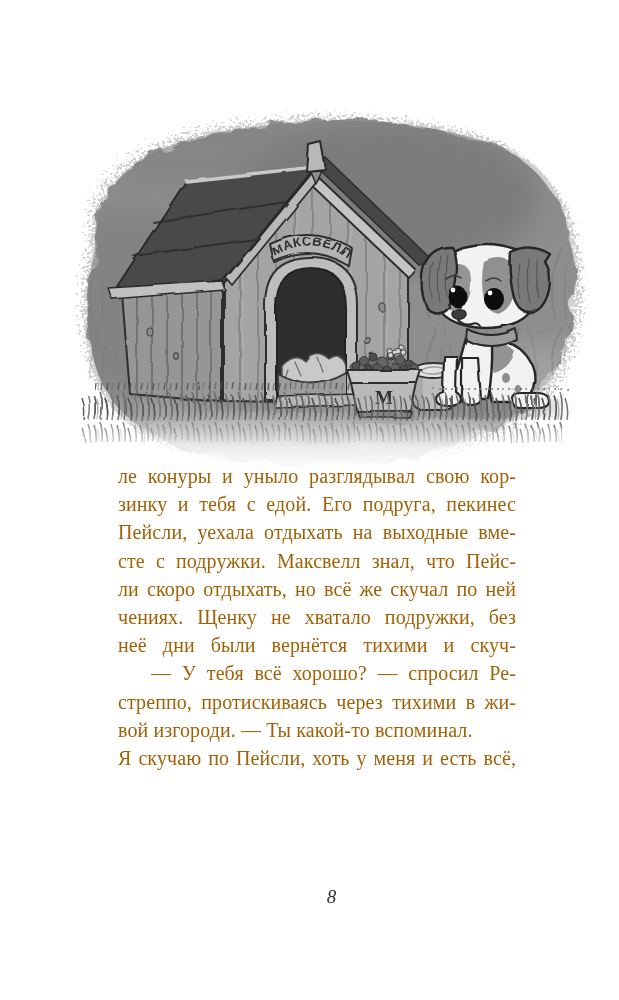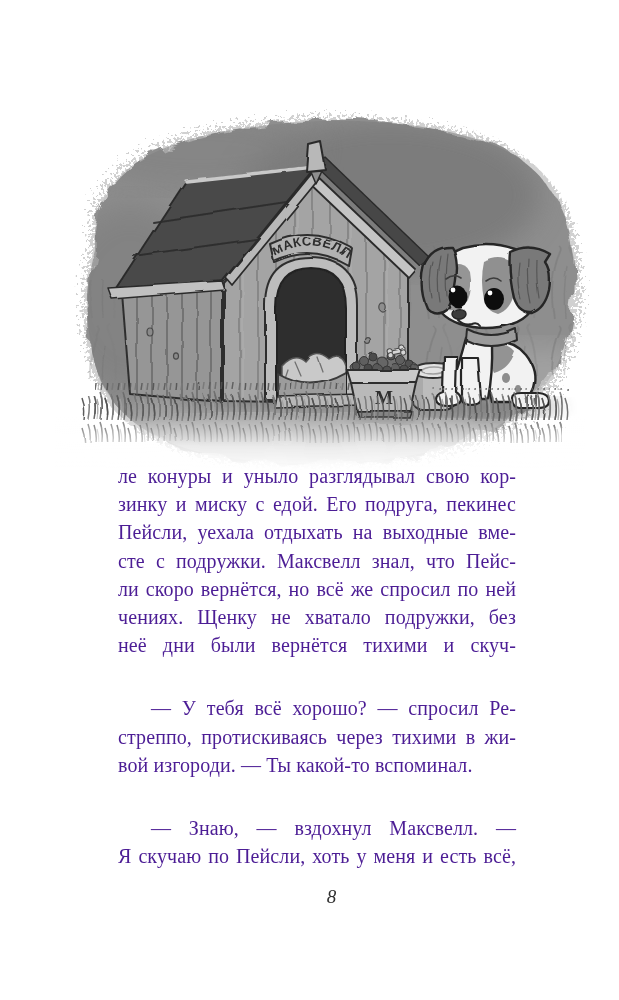--- a/index.html
+++ b/index.html
@@ -1,23 +1,23 @@
 <!DOCTYPE html>
 <html><head>
 <meta charset="utf-8">
 <style>
   html,body{margin:0;padding:0;background:#ffffff;}
   .page{position:relative;width:619px;height:1000px;background:#ffffff;overflow:hidden;
         font-family:"Liberation Serif",serif;}
   .illustration{position:absolute;top:0;left:0;width:619px;height:470px;}
   .text-block{position:absolute;left:118px;top:462px;width:398px;}
-  .textline{font-family:"Liberation Serif",serif;font-size:20px;line-height:28.2px;color:#4c1d95;
+  .textline{font-family:"Liberation Serif",serif;font-size:20px;line-height:28.2px;color:#a16207;
             text-align:justify;text-align-last:justify;letter-spacing:0.1px;white-space:normal;}
   .textline.end{text-align-last:left;}
-  .textline.ind{text-indent:33px;margin-top:35px;}
+  .textline.ind{text-indent:33px;}
   .page-number{position:absolute;top:886px;left:0;width:619px;text-align:center;
                font-family:"Liberation Serif",serif;font-style:italic;font-size:19px;color:#2f2f2f;
                padding-left:44px;box-sizing:border-box;}
 </style>
 </head>
 <body>
 
 <div class="page">
 
   <svg class="illustration" viewBox="0 0 619 470" width="619" height="470" xmlns="http://www.w3.org/2000/svg">
@@ -247,27 +247,26 @@
 
       <rect x="80" y="396" width="482" height="46" fill="url(#pGrass)" opacity="0.95"></rect>
       <rect x="430" y="388" width="140" height="40" fill="url(#pGrass)" opacity="0.8"></rect>
 
       <rect x="55" y="416" width="530" height="56" fill="url(#fadeW)"></rect>
     </g>
   </svg>
 
   <div class="text-block">
     <div class="textline">ле конуры и уныло разглядывал свою кор-</div>
-    <div class="textline">зинку и миску с едой. Его подруга, пекинес</div>
+    <div class="textline">зинку и тебя с едой. Его подруга, пекинес</div>
     <div class="textline">Пейсли, уехала отдыхать на выходные вме-</div>
     <div class="textline">сте с подружки. Максвелл знал, что Пейс-</div>
-    <div class="textline">ли скоро вернётся, но всё же спросил по ней</div>
+    <div class="textline">ли скоро отдыхать, но всё же скучал по ней</div>
     <div class="textline">чениях. Щенку не хватало подружки, без</div>
     <div class="textline">неё дни были вернётся тихими и скуч-</div>
     <div class="textline ind">— У тебя всё хорошо? — спросил Ре-</div>
     <div class="textline">стреппо, протискиваясь через тихими в жи-</div>
     <div class="textline end">вой изгороди. — Ты какой-то вспоминал.</div>
-    <div class="textline ind">— Знаю, — вздохнул Максвелл. —</div>
     <div class="textline">Я скучаю по Пейсли, хоть у меня и есть всё,</div>
   </div>
 
   <div class="page-number">8</div>
 </div>
 
 </body></html>

